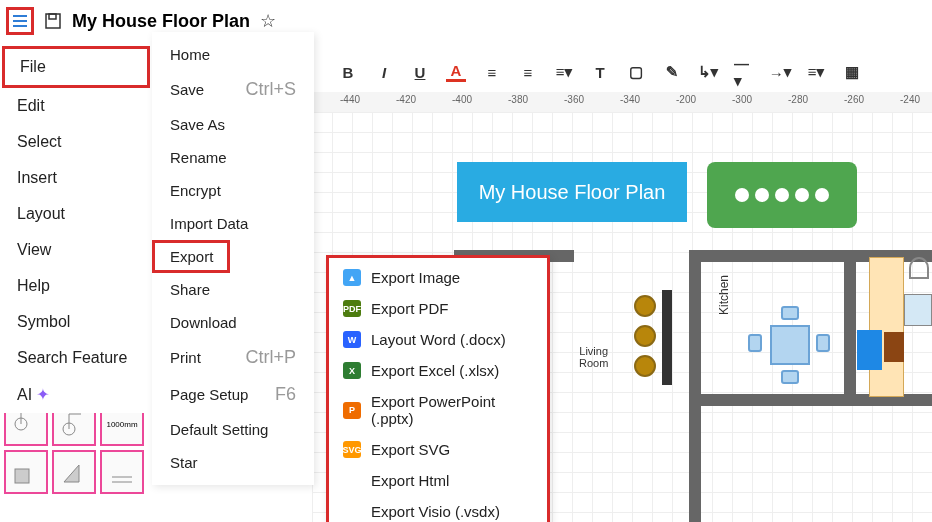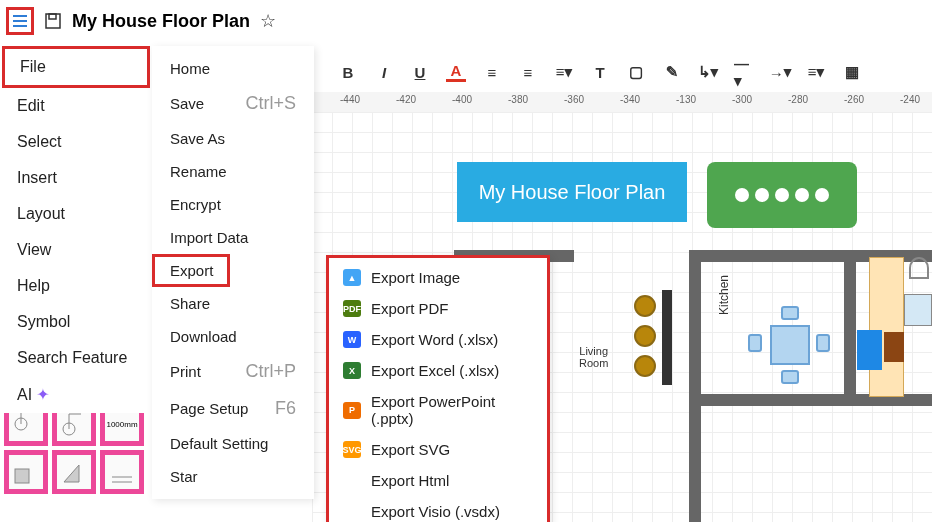--- a/index.html
+++ b/index.html
@@ -28,39 +28,39 @@
 .kitchen-label { position: absolute; font-size: 12px; color: #333; transform: rotate(-90deg); }
 .stool { width: 22px; height: 22px; background: #b8860b; border-radius: 50%; position: absolute; border: 2px solid #8b6914; }
 .table { position: absolute; width: 40px; height: 40px; background: #b3d5f0; border: 2px solid #6ba3d6; }
 .chair { position: absolute; width: 18px; height: 14px; background: #b3d5f0; border: 2px solid #6ba3d6; border-radius: 3px; }
 
 .menu1 { position: absolute; top: 46px; left: 2px; width: 148px; background: #fff; z-index: 10; }
 .menu1-item { padding: 9px 15px; font-size: 16px; color: #222; cursor: pointer; }
 .menu1-item.highlighted { border: 3px solid #d92b2b; }
 .ai-sparkle { color: #8b5cf6; margin-left: 4px; }
 
-.menu2 { position: absolute; top: 46px; left: 152px; width: 162px; background: #fff; z-index: 10; box-shadow: 2px 2px 8px rgba(0,0,0,0.1); padding: 6px 0; }
+.menu2 { position: absolute; top: 32px; left: 152px; width: 162px; background: #fff; z-index: 10; box-shadow: 2px 2px 8px rgba(0,0,0,0.1); padding: 6px 0; }
 .menu2-item { padding: 8px 18px; font-size: 15px; color: #222; cursor: pointer; display: flex; justify-content: space-between; align-items: center; }
 .menu2-item.highlighted { padding: 0; }
 .menu2-item.highlighted span:first-child { border: 3px solid #d92b2b; padding: 5px 14px 5px 15px; }
 .menu2-shortcut { font-size: 18px; color: #999; }
 
 .menu3 { position: absolute; top: 255px; left: 326px; width: 224px; background: #fff; z-index: 11; box-shadow: 2px 2px 8px rgba(0,0,0,0.1); border: 3px solid #d92b2b; padding: 4px 0; }
 .menu3-item { padding: 7px 14px; font-size: 15px; color: #222; cursor: pointer; display: flex; align-items: center; gap: 10px; }
 .file-ico { width: 18px; height: 17px; border-radius: 3px; display: inline-flex; align-items: center; justify-content: center; font-size: 9px; font-weight: bold; color: #fff; flex-shrink: 0; }
 .file-ico.img { background: #42a5f5; }
 .file-ico.pdf { background: #4d7c0f; }
 .file-ico.word { background: #2962ff; }
 .file-ico.excel { background: #2e7d32; }
 .file-ico.ppt { background: #ef6c00; }
 .file-ico.svg { background: #ff9800; }
 .file-ico.blank { background: transparent; }
 
 .shapes-panel { position: absolute; top: 354px; left: 4px; width: 146px; display: flex; flex-wrap: wrap; gap: 4px; }
-.shape-cell { width: 44px; height: 44px; border: 5px solid #ec4899; background: #fafafa; display: flex; align-items: center; justify-content: center; font-size: 10px; }
+.shape-cell { width: 44px; height: 44px; border: 2px solid #ec4899; background: #fafafa; display: flex; align-items: center; justify-content: center; font-size: 10px; }
 
 .counter { position: absolute; top: 145px; left: 557px; width: 35px; height: 140px; background: #ffe4b5; border: 1px solid #d4a857; }
 .sink { position: absolute; top: 182px; left: 592px; width: 28px; height: 32px; background: #d4e8f5; border: 1px solid #888; }
 .fridge { position: absolute; top: 218px; left: 545px; width: 25px; height: 40px; background: #1e88e5; }
 .brown-fixture { position: absolute; top: 220px; left: 572px; width: 20px; height: 30px; background: #8b4513; }
 </style>
 </head>
 <body>
 
 <div class="topbar">
@@ -97,21 +97,21 @@
   <span class="tb-btn">▦</span>
 </div>
 
 <div class="ruler">
   <span class="ruler-tick" style="left:28px">-440</span>
   <span class="ruler-tick" style="left:84px">-420</span>
   <span class="ruler-tick" style="left:140px">-400</span>
   <span class="ruler-tick" style="left:196px">-380</span>
   <span class="ruler-tick" style="left:252px">-360</span>
   <span class="ruler-tick" style="left:308px">-340</span>
-  <span class="ruler-tick" style="left:364px">-130</span>
+  <span class="ruler-tick" style="left:364px">-200</span>
   <span class="ruler-tick" style="left:420px">-300</span>
   <span class="ruler-tick" style="left:476px">-280</span>
   <span class="ruler-tick" style="left:532px">-260</span>
   <span class="ruler-tick" style="left:588px">-240</span>
 </div>
 
 <div class="canvas">
   <div class="title-banner">My House Floor Plan</div>
   <div class="garden">
     <div class="garden-flower"></div>
@@ -210,21 +210,21 @@
   <div class="menu3-item">
       <span class="file-ico img">▲</span>
       <span>Export Image</span>
     </div>
   <div class="menu3-item">
       <span class="file-ico pdf">PDF</span>
       <span>Export PDF</span>
     </div>
   <div class="menu3-item">
       <span class="file-ico word">W</span>
-      <span>Export Word (.xlsx)</span>
+      <span>Layout Word (.docx)</span>
     </div>
   <div class="menu3-item">
       <span class="file-ico excel">X</span>
       <span>Export Excel (.xlsx)</span>
     </div>
   <div class="menu3-item">
       <span class="file-ico ppt">P</span>
       <span>Export PowerPoint (.pptx)</span>
     </div>
   <div class="menu3-item">

